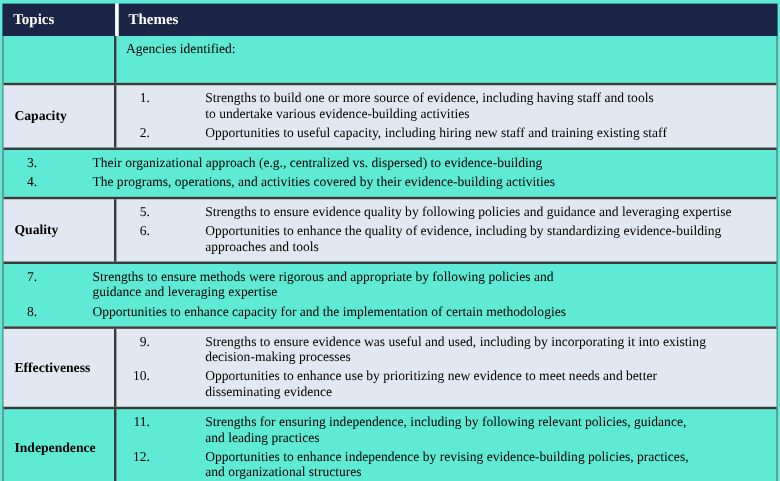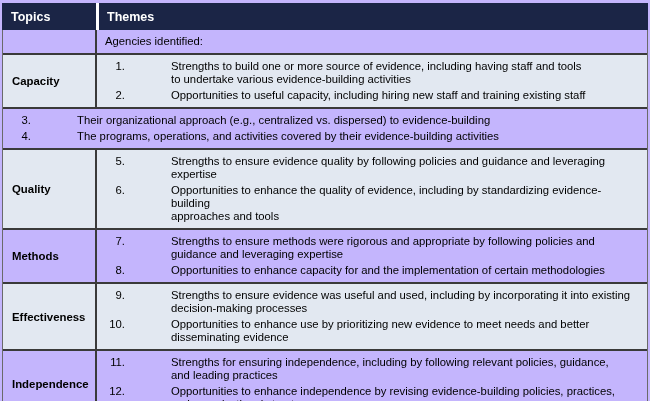--- a/index.html
+++ b/index.html
@@ -11,21 +11,22 @@
   html,body{margin:0;padding:0;background:#ffffff;}
   body{
     width:650px;height:401px;overflow:hidden;
     font-family:"Liberation Sans", sans-serif;
     -webkit-font-smoothing:antialiased;
   }
   .fig{
     box-sizing:border-box;
     width:650px;height:401px;
     padding:3px 2px 0 2px;
-    background:#c4b5fd;
+    background:#5eead4;
+    font-family:Liberation Serif, serif;
   }
   
   .thead{display:flex;height:27px;}
   .th{
     background:var(--header-bg);
     color:#ffffff;font-weight:bold;font-size:12.5px;
     display:flex;align-items:center;box-sizing:border-box;
   }
   .th-topics{width:94px;padding-left:9px;}
   .head-gap{width:3px;background:#ffffff;}
@@ -44,21 +45,21 @@
     border-right:2px solid var(--border);
     display:flex;align-items:center;
     padding-left:9px;
     font-weight:bold;font-size:11.4px;color:#000;
   }
   .cell-themes{
     flex:1;min-width:0;box-sizing:border-box;
     padding:5px 6px 5px 8px;
     font-size:11.3px;color:#000;line-height:13px;
   }
-  .intro-row .cell-themes{padding-top:5px;padding-bottom:5px;}
+  .intro-row .cell-themes{padding-top:5px;padding-bottom:21px;}
   .theme{display:flex;margin-bottom:3px;}
   .theme:last-child{margin-bottom:0;}
   .num{flex:0 0 20px;width:20px;text-align:right;margin-right:6px;}
   .txt{flex:1;min-width:0;white-space:pre-wrap;padding-right:2px;margin-left:40px;}
   
   .footer{
     margin-top:6px;padding-left:1px;
     font-size:9px;color:#1a1a1a;line-height:11px;
   }
   .footer .pipe{color:#555;margin:0 6px;}
@@ -118,21 +119,20 @@
         </div>
         <div class="theme">
           <span class="num">6.</span>
           <span class="txt">Opportunities to enhance the quality of evidence, including by standardizing evidence-building
 approaches and tools</span>
         </div>
       </div>
     </div>
 
     <div class="row topic-row">
-      <div class="cell-topic">Methods</div>
       <div class="cell-themes">
         <div class="theme">
           <span class="num">7.</span>
           <span class="txt">Strengths to ensure methods were rigorous and appropriate by following policies and
 guidance and leveraging expertise</span>
         </div>
         <div class="theme">
           <span class="num">8.</span>
           <span class="txt">Opportunities to enhance capacity for and the implementation of certain methodologies</span>
         </div>

